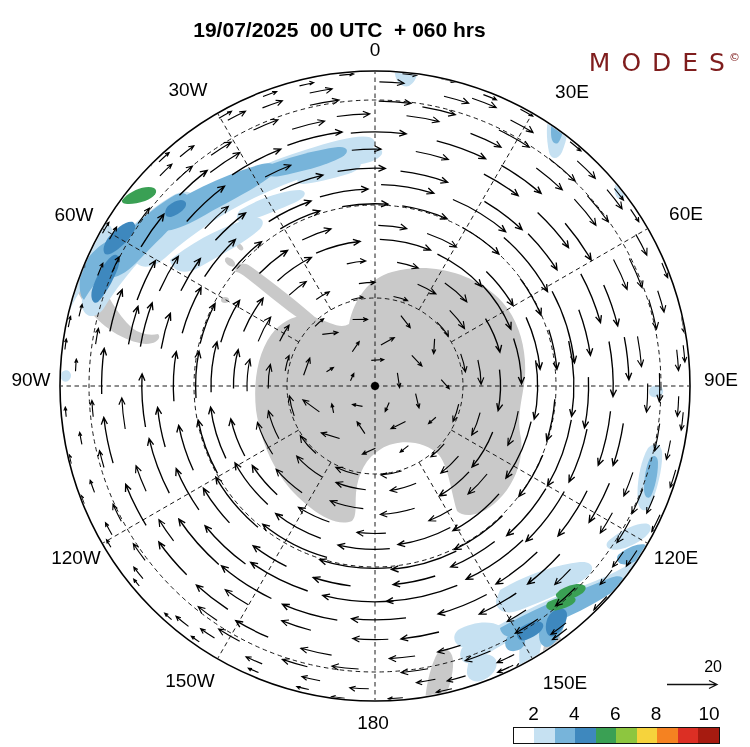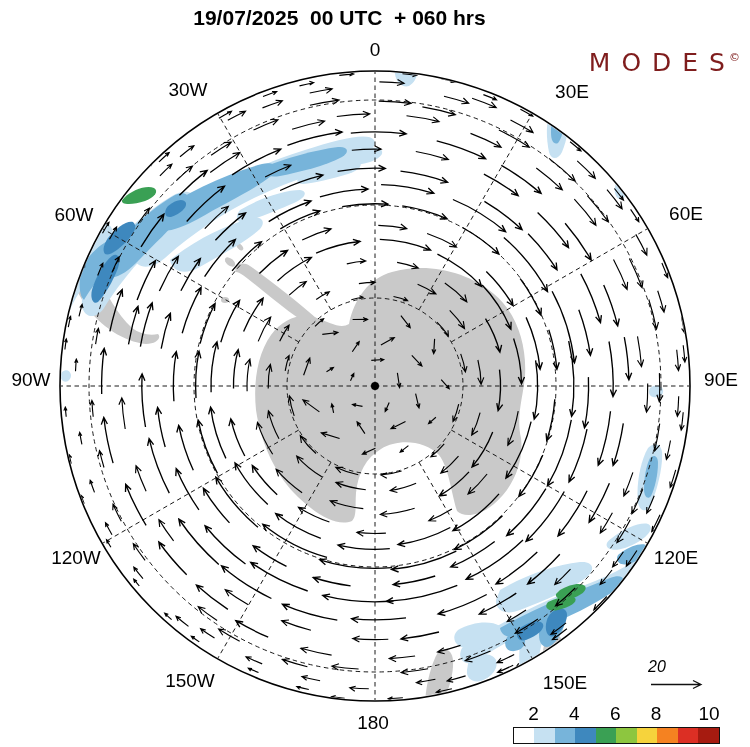--- a/index.html
+++ b/index.html
@@ -1,25 +1,25 @@
 <!DOCTYPE html>
 <html><head>
 <meta charset="utf-8">
 <style>
   html,body{margin:0;padding:0;width:750px;height:747px;background:#ffffff;overflow:hidden;
             font-family:"Liberation Sans",sans-serif;}
   #page{position:relative;width:750px;height:747px;background:#fff;}
-  #title{position:absolute;top:6px;left:0;width:669px;text-align:center;font-size:21px;
+  #title{position:absolute;top:18px;left:0;width:669px;text-align:center;font-size:21px;
          font-weight:bold;color:#000;white-space:pre;padding-left:10px;box-sizing:border-box;}
   #logo{position:absolute;top:48px;right:10px;color:#7f1d1d;font-size:25px;letter-spacing:11px;
         font-family:"DejaVu Sans",sans-serif;font-weight:400;text-align:right;}
   #logo .mark{font-size:11px;letter-spacing:0;vertical-align:10px;margin-left:-7px;}
   #map-svg{position:absolute;left:0;top:0;}
   #map-svg text{font:19px "Liberation Sans",sans-serif;fill:#000;}
-  #refarrow{position:absolute;left:648px;top:658px;width:58px;text-align:left;font-style:italic;}
+  #refarrow{position:absolute;left:664px;top:658px;width:58px;text-align:right;}
   #refarrow .lbl{font-size:16px;color:#000;}
   #refarrow svg{display:block;margin-top:2px;}
   #colorbar{position:absolute;left:513px;top:703px;}
   #cb-labels{position:relative;height:24px;width:205px;}
   #cb-labels span{position:absolute;top:0;transform:translateX(-50%);font-size:19px;color:#000;}
   #cb-bar{display:flex;width:204.5px;height:14.5px;border:1.6px solid #111;}
   #cb-bar div{flex:1 0 auto;height:100%;}
 </style>
 </head>
 <body>

